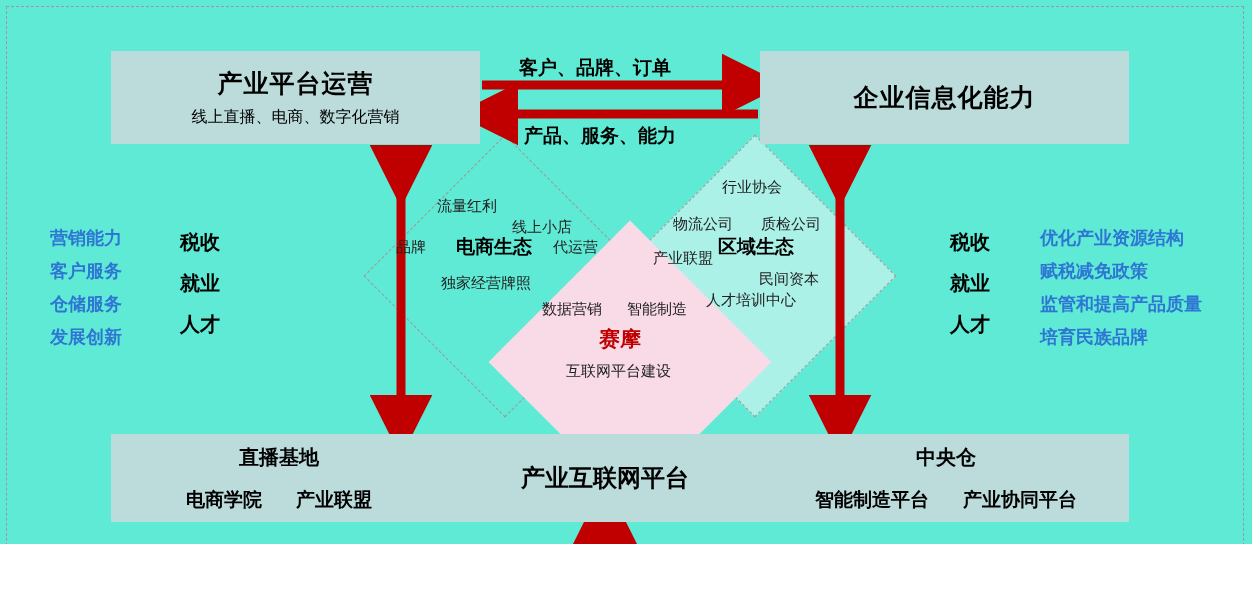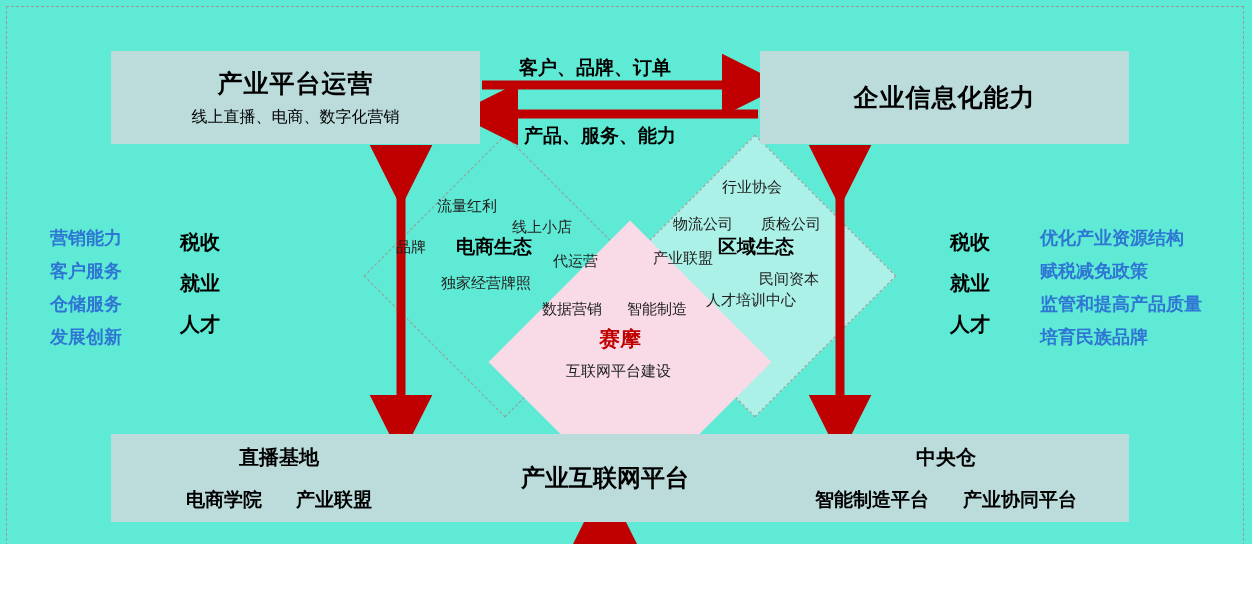--- a/index.html
+++ b/index.html
@@ -270,21 +270,21 @@
     <span>优化产业资源结构</span>
     <span>赋税减免政策</span>
     <span>监管和提高产品质量</span>
     <span>培育民族品牌</span>
   </div>
 
   <div class="node-label" style="left:437px; top:197px;">流量红利</div>
   <div class="node-label" style="left:512px; top:218px;">线上小店</div>
   <div class="node-label" style="left:396px; top:238px;">品牌</div>
   <div class="node-title" style="left:456px; top:234px;">电商生态</div>
-  <div class="node-label" style="left:553px; top:252px;">代运营</div>
+  <div class="node-label" style="left:553px; top:238px;">代运营</div>
   <div class="node-label" style="left:435px; top:274px;margin-left:6px;">独家经营牌照</div>
 
   <div class="node-label" style="left:722px; top:178px;">行业协会</div>
   <div class="node-label" style="left:673px; top:215px;">物流公司</div>
   <div class="node-label" style="left:761px; top:215px;">质检公司</div>
   <div class="node-label" style="left:653px; top:249px;">产业联盟</div>
   <div class="node-title" style="left:718px; top:234px;">区域生态</div>
   <div class="node-label" style="left:759px; top:270px;">民间资本</div>
   <div class="node-label" style="left:706px; top:291px;">人才培训中心</div>
 

